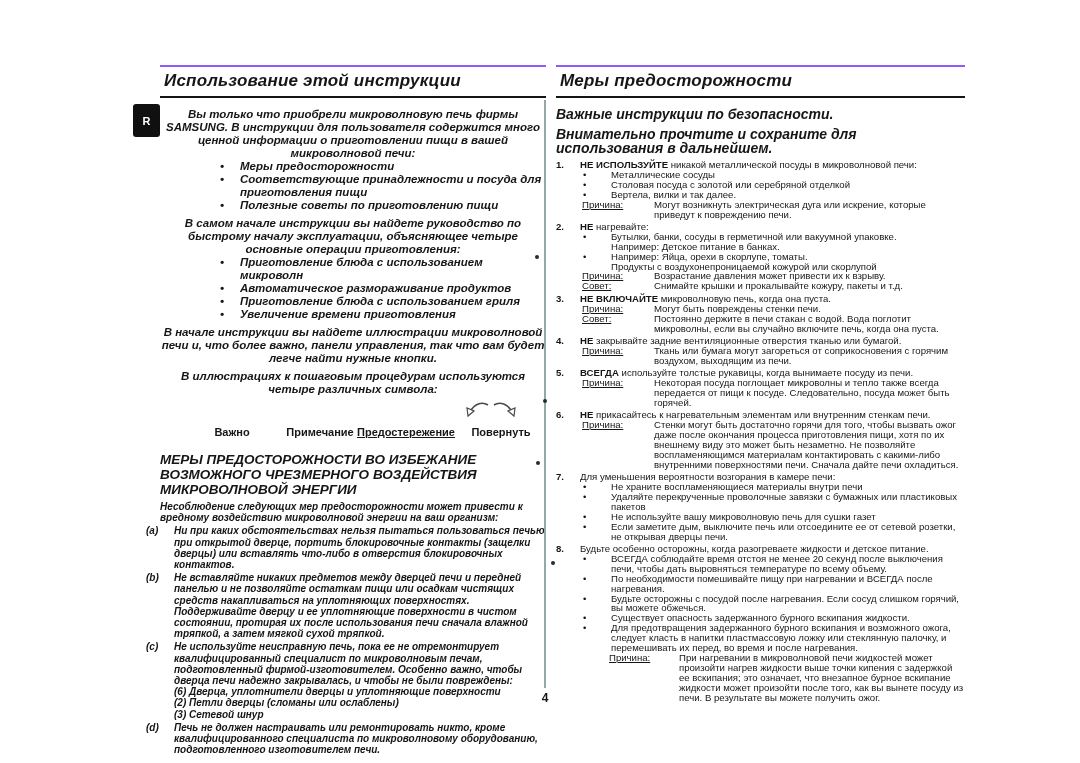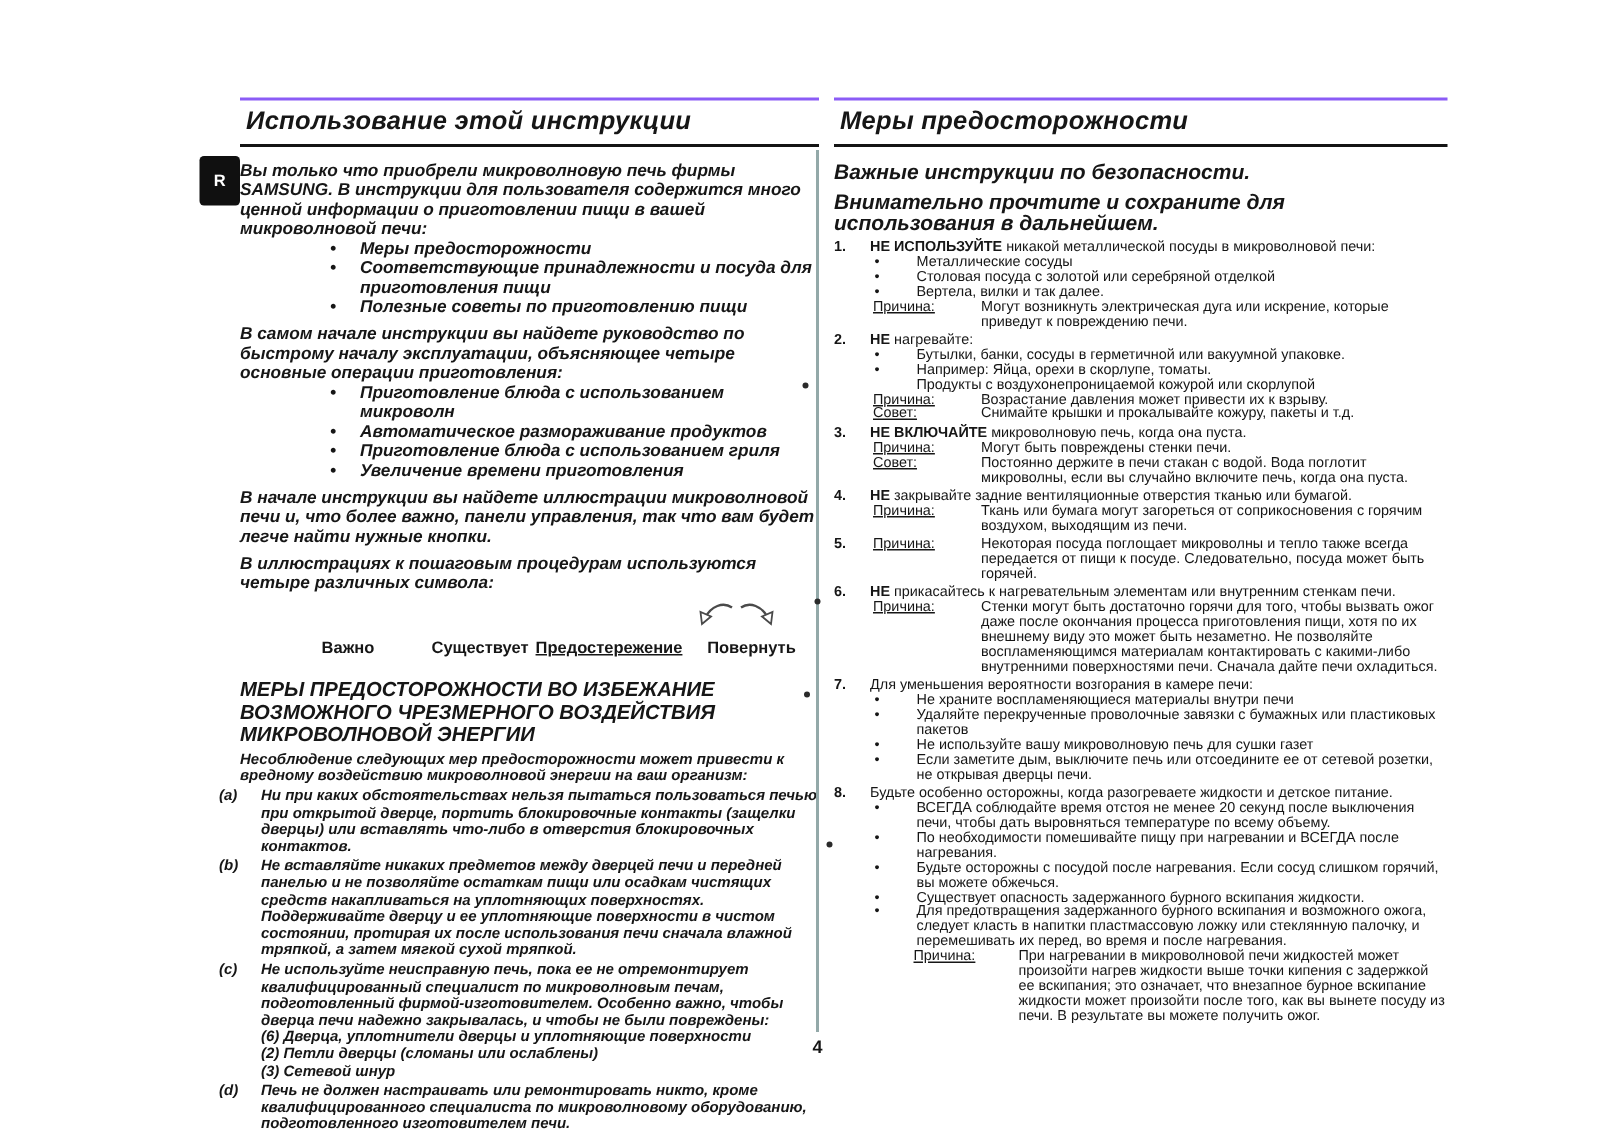--- a/index.html
+++ b/index.html
@@ -11,21 +11,21 @@
   .col { position:absolute; top:65px; }
   .col-left  { left:160px; width:386px; }
   .col-right { left:556px; width:409px; }
 
   
   .sec-head { border-top:2px solid #8b5cf6; border-bottom:2px solid #141414; padding:4px 2px 5px 4px; }
   .sec-title { font-size:17px; font-weight:700; font-style:italic; letter-spacing:0.2px; }
 
   
   .lbody { margin-top:10px; font-size:11.5px; line-height:13px; font-weight:700; font-style:italic; }
-  .lpara { margin-top:5px; }
+  .lpara { margin-top:5px;text-align:center; }
   .lbullets { margin:0 0 0 0; }
   .bul { display:flex; padding-left:60px; }
   .bul .dot { width:20px; flex:none; text-align:left; }
   .bul .btxt { flex:1; }
 
   
   .symrow { position:relative; display:flex; padding-left:20px; margin-top:30px; font-style:normal; font-weight:700; font-size:11px; }
   .sym { flex:none; text-align:center; }
   .sym-0 { width:104px; } .sym-1 { width:72px; } .sym-2 { width:100px;text-decoration:underline; } .sym-3 { width:90px; }
   .rotate-ico { position:absolute; left:304px; top:-27px; width:54px; height:24px; }
@@ -105,21 +105,21 @@
           <div class="bul">
             <span class="dot">•</span>
             <span class="btxt">Увеличение времени приготовления</span>
           </div>
         </div>
       <div class="lpara">В начале инструкции вы найдете иллюстрации микроволновой печи и, что более важно, панели управления, так что вам будет легче найти нужные кнопки.</div>
       <div class="lpara">В иллюстрациях к пошаговым процедурам используются четыре различных символа:</div>
 
       <div class="symrow">
         <span class="sym sym-0">Важно</span>
-        <span class="sym sym-1">Существует</span>
+        <span class="sym sym-1">Примечание</span>
         <span class="sym sym-2">Предостережение</span>
         <span class="sym sym-3">Повернуть</span>
         <svg class="rotate-ico" viewBox="0 0 54 24">
           <path d="M24 6 C18 2, 10 5, 6 13" fill="none" stroke="#4a4a4a" stroke-width="1.6"></path>
           <path d="M10 12 L4 17 L3 9 Z" fill="#ffffff" stroke="#4a4a4a" stroke-width="1.2"></path>
           <path d="M30 6 C36 2, 44 5, 48 13" fill="none" stroke="#4a4a4a" stroke-width="1.6"></path>
           <path d="M44 12 L50 17 L51 9 Z" fill="#ffffff" stroke="#4a4a4a" stroke-width="1.2"></path>
         </svg>
       </div>
 
@@ -197,20 +197,21 @@
           </div>
         </div>
         <div class="sitem">
           <span class="snum">2.</span>
           <div class="sbody">
             <div class="slead"><b>НЕ</b> нагревайте:</div>
             <div class="srow-b">
               <span class="bdot">•</span>
               <div class="btext">
                 <div>Бутылки, банки, сосуды в герметичной или вакуумной упаковке.</div>
+                <div>Например: Детское питание в банках.</div>
               </div>
             </div>
             <div class="srow-b">
               <span class="bdot">•</span>
               <div class="btext">
                 <div>Например: Яйца, орехи в скорлупе, томаты.</div>
                 <div>Продукты с воздухонепроницаемой кожурой или скорлупой</div>
               </div>
             </div>
             <div class="srow-l">
@@ -253,20 +254,21 @@
               <span class="slabel">Причина:</span>
               <div class="stext">
                 <div>Ткань или бумага могут загореться от соприкосновения с горячим воздухом, выходящим из печи.</div>
               </div>
             </div>
           </div>
         </div>
         <div class="sitem">
           <span class="snum">5.</span>
           <div class="sbody">
+            <div class="slead"><b>ВСЕГДА</b> используйте толстые рукавицы, когда вынимаете посуду из печи.</div>
             <div class="srow-l">
               <span class="slabel">Причина:</span>
               <div class="stext">
                 <div>Некоторая посуда поглощает микроволны и тепло также всегда передается от пищи к посуде. Следовательно, посуда может быть горячей.</div>
               </div>
             </div>
           </div>
         </div>
         <div class="sitem">
           <span class="snum">6.</span>

